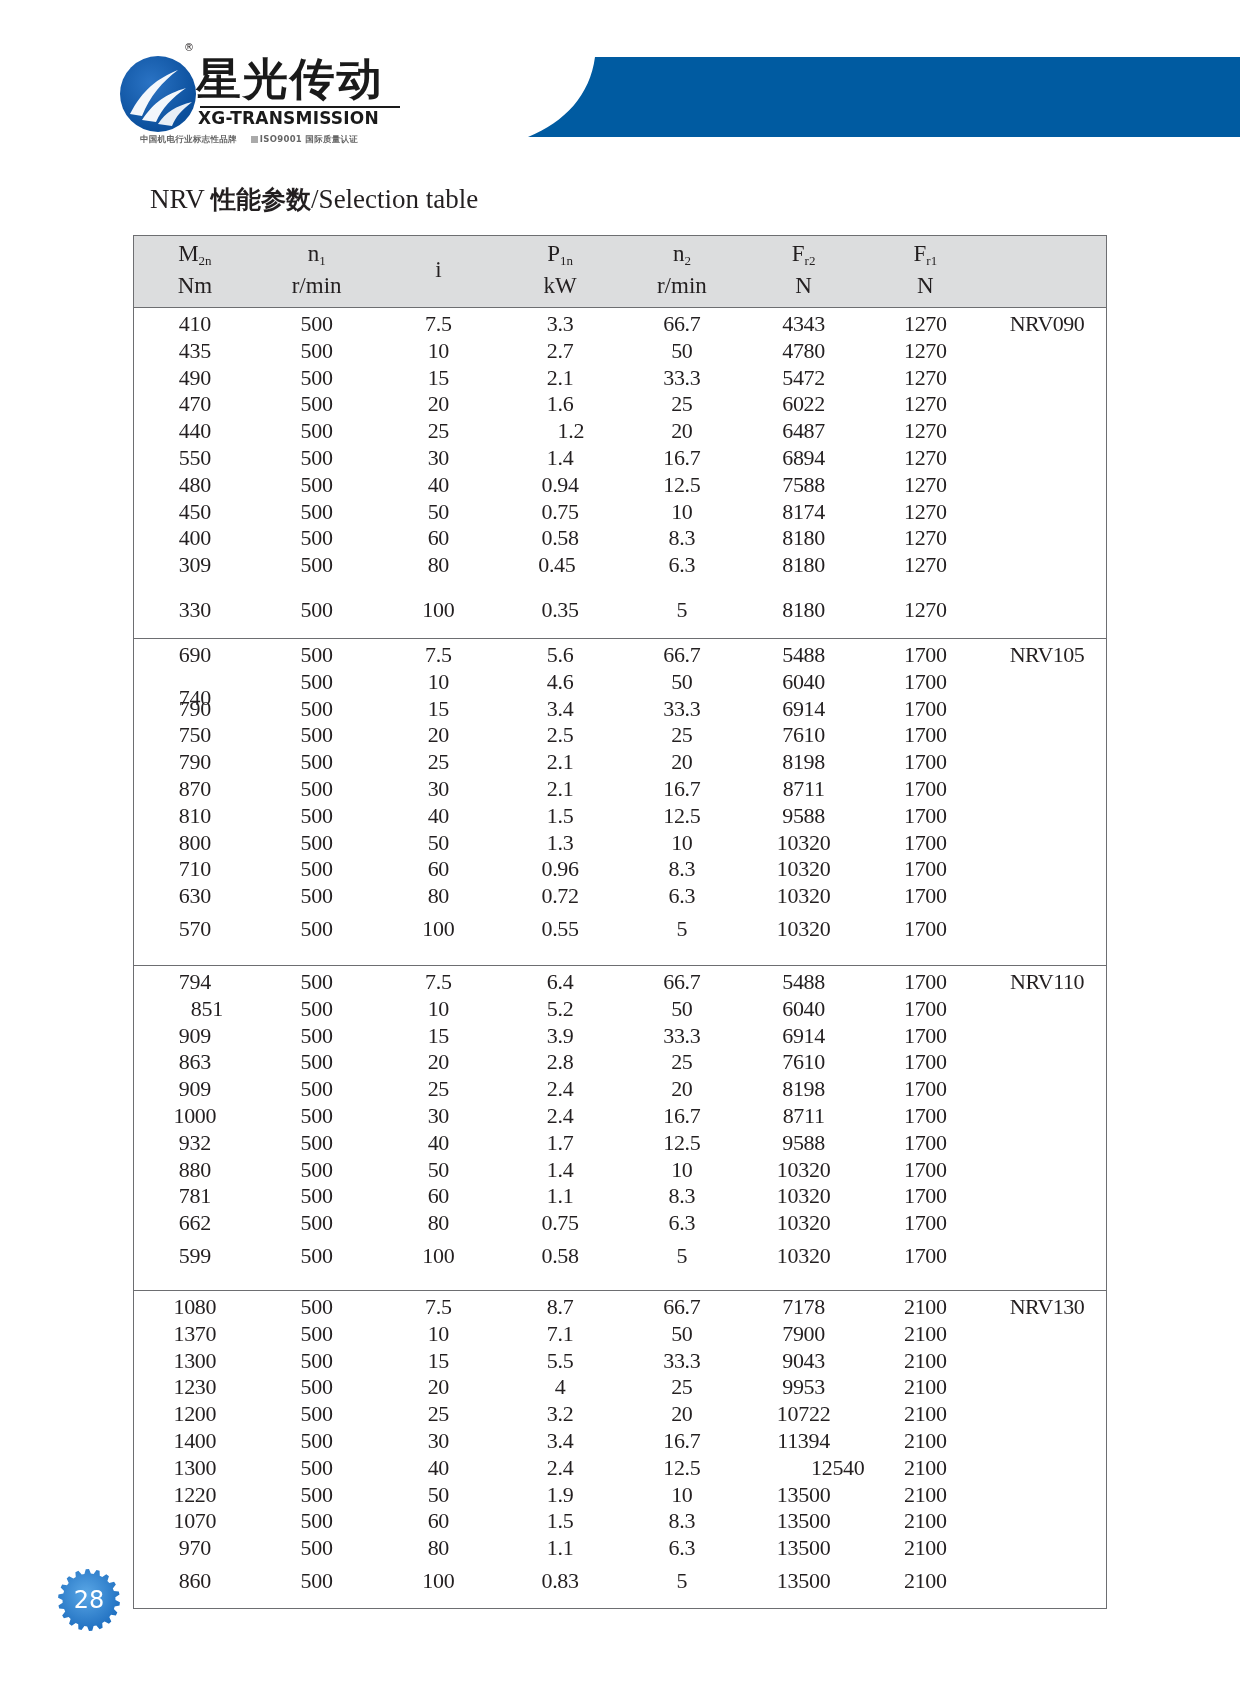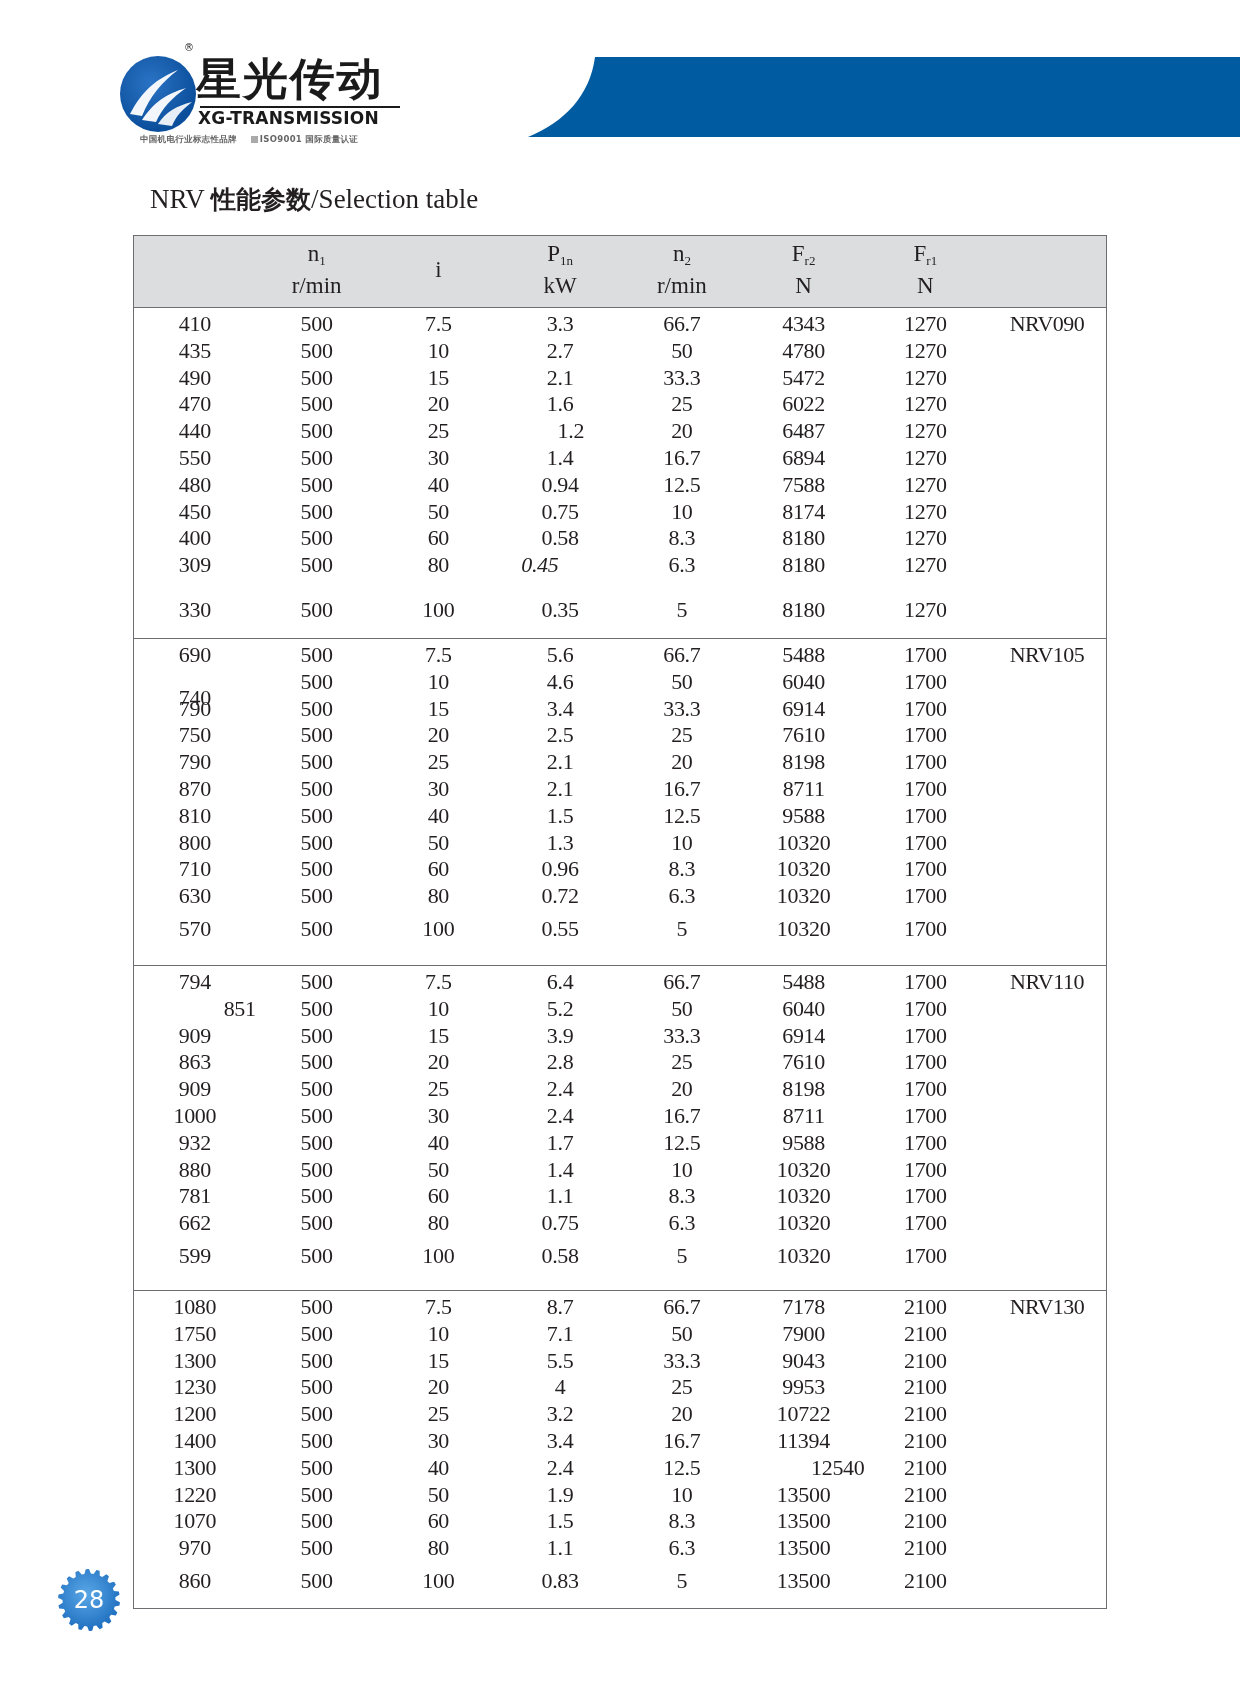--- a/index.html
+++ b/index.html
@@ -67,20 +67,24 @@
     <span>中国机电行业标志性品牌</span><span class="sq"></span><span>ISO9001 国际质量认证</span>
   </div>
 </div>
 
 <div class="page-title">
   <span>NRV </span><span class="cn">性能参数</span><span>/Selection table</span>
 </div>
 
 <div class="tbl">
   <div class="thead">
+    <div class="hcell" style="left:0px">
+      <div class="hsym"><span>M</span><sub>2n</sub></div>
+      <div class="hunit">Nm</div>
+    </div>
     <div class="hcell" style="left:121.75px">
       <div class="hsym"><span>n</span><sub>1</sub></div>
       <div class="hunit">r/min</div>
     </div>
     <div class="hcell" style="left:243.5px">
       <div class="hmid">i</div>
     </div>
     <div class="hcell" style="left:365.25px">
       <div class="hsym"><span>P</span><sub>1n</sub></div>
       <div class="hunit">kW</div>
@@ -180,21 +184,21 @@
           <div class="cell" style="left: 243.5px;">60</div>
           <div class="cell" style="left: 365.25px;">0.58</div>
           <div class="cell" style="left: 487px;">8.3</div>
           <div class="cell" style="left: 608.75px;">8180</div>
           <div class="cell" style="left: 730.5px;">1270</div>
         </div>
         <div class="row" style="top: 243.2px;">
           <div class="cell" style="left: 0px;">309</div>
           <div class="cell" style="left: 121.75px;">500</div>
           <div class="cell" style="left: 243.5px;">80</div>
-          <div class="cell" style="left: 345px; font-style: italic;">0.45</div>
+          <div class="cell" style="left: 362px;">0.45</div>
           <div class="cell" style="left: 487px;">6.3</div>
           <div class="cell" style="left: 608.75px;">8180</div>
           <div class="cell" style="left: 730.5px;">1270</div>
         </div>
         <div class="row" style="top: 288px;">
           <div class="cell" style="left: 0px;">330</div>
           <div class="cell" style="left: 121.75px;">500</div>
           <div class="cell" style="left: 243.5px;">100</div>
           <div class="cell" style="left: 365.25px;">0.35</div>
           <div class="cell" style="left: 487px;">5</div>
@@ -309,21 +313,21 @@
         <div class="row" style="top: 2px;">
           <div class="cell" style="left: 0px;">794</div>
           <div class="cell" style="left: 121.75px;">500</div>
           <div class="cell" style="left: 243.5px;">7.5</div>
           <div class="cell" style="left: 365.25px;">6.4</div>
           <div class="cell" style="left: 487px;">66.7</div>
           <div class="cell" style="left: 608.75px;">5488</div>
           <div class="cell" style="left: 730.5px;">1700</div>
         </div>
         <div class="row" style="top: 28.8px;">
-          <div class="cell" style="left: 0px; text-align: right;">851</div>
+          <div class="cell" style="left: 12px;">851</div>
           <div class="cell" style="left: 121.75px;">500</div>
           <div class="cell" style="left: 243.5px;">10</div>
           <div class="cell" style="left: 365.25px;">5.2</div>
           <div class="cell" style="left: 487px;">50</div>
           <div class="cell" style="left: 608.75px;">6040</div>
           <div class="cell" style="left: 730.5px;">1700</div>
         </div>
         <div class="row" style="top: 55.6px;">
           <div class="cell" style="left: 0px;">909</div>
           <div class="cell" style="left: 121.75px;">500</div>
@@ -411,21 +415,21 @@
         <div class="row" style="top: 2px;">
           <div class="cell" style="left: 0px;">1080</div>
           <div class="cell" style="left: 121.75px;">500</div>
           <div class="cell" style="left: 243.5px;">7.5</div>
           <div class="cell" style="left: 365.25px;">8.7</div>
           <div class="cell" style="left: 487px;">66.7</div>
           <div class="cell" style="left: 608.75px;">7178</div>
           <div class="cell" style="left: 730.5px;">2100</div>
         </div>
         <div class="row" style="top: 28.8px;">
-          <div class="cell" style="left: 0px;">1750</div>
+          <div class="cell" style="left: 0px;">1370</div>
           <div class="cell" style="left: 121.75px;">500</div>
           <div class="cell" style="left: 243.5px;">10</div>
           <div class="cell" style="left: 365.25px;">7.1</div>
           <div class="cell" style="left: 487px;">50</div>
           <div class="cell" style="left: 608.75px;">7900</div>
           <div class="cell" style="left: 730.5px;">2100</div>
         </div>
         <div class="row" style="top: 55.6px;">
           <div class="cell" style="left: 0px;">1300</div>
           <div class="cell" style="left: 121.75px;">500</div>

